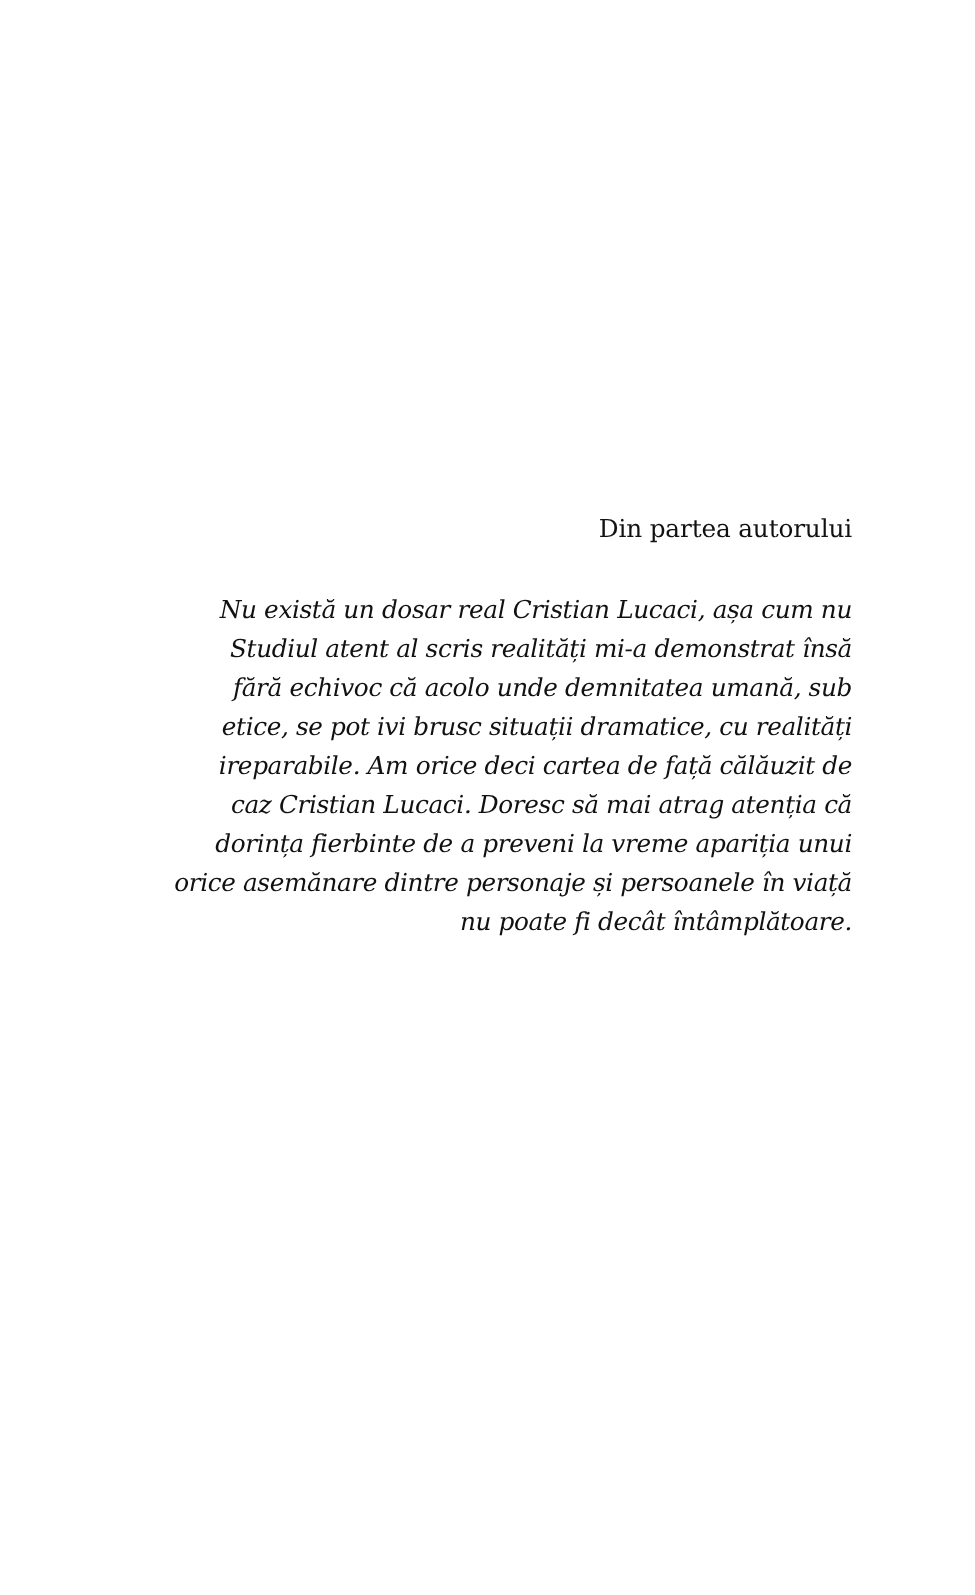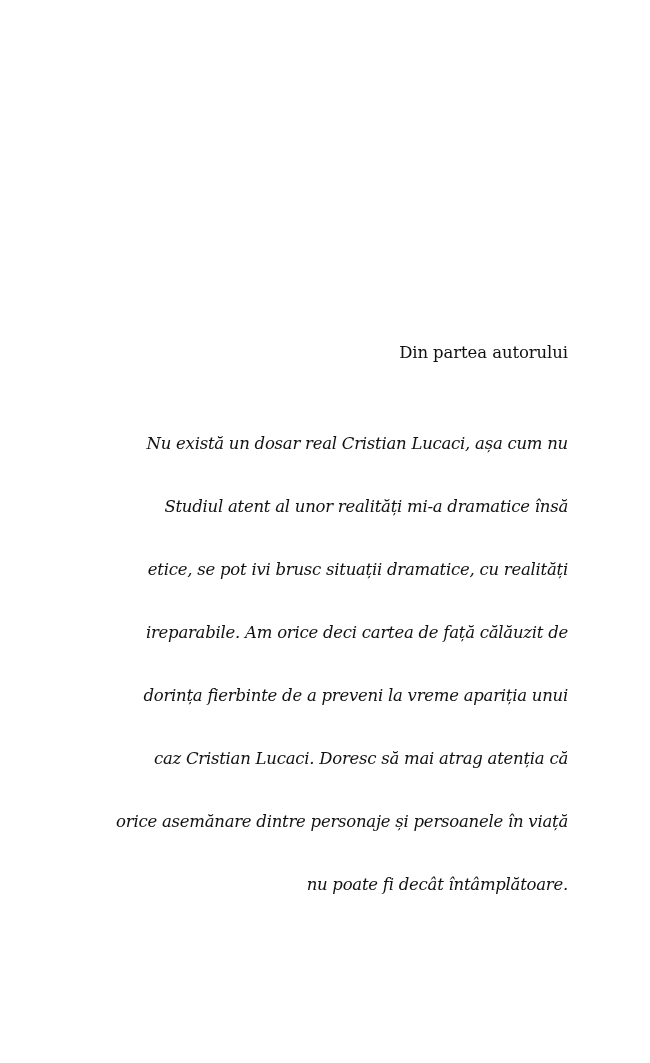--- a/index.html
+++ b/index.html
@@ -40,32 +40,32 @@
       width: 500px;
       text-align: right;
     }
     .line {
       display: block;
       font-size: 16.5px;
       line-height: 26px;
       font-style: italic;
       white-space: nowrap;
       letter-spacing: -0.25px;
-      margin-top: 37px;
     }
   </style>
 </head>
 <body>
 
 <div class="page">
   <div class="heading">Din partea autorului</div>
 
   <div class="body-text">
     <span class="line">Nu există un dosar real Cristian Lucaci, așa cum nu</span>
-    <span class="line">Studiul atent al unor realități mi-a dramatice însă</span>
+    <span class="line">Studiul atent al scris realități mi-a demonstrat însă</span>
+    <span class="line">fără echivoc că acolo unde demnitatea umană, sub</span>
     <span class="line">etice, se pot ivi brusc situații dramatice, cu realități</span>
     <span class="line">ireparabile. Am orice deci cartea de față călăuzit de</span>
+    <span class="line">caz Cristian Lucaci. Doresc să mai atrag atenția că</span>
     <span class="line">dorința fierbinte de a preveni la vreme apariția unui</span>
-    <span class="line">caz Cristian Lucaci. Doresc să mai atrag atenția că</span>
     <span class="line">orice asemănare dintre personaje și persoanele în viață</span>
     <span class="line">nu poate fi decât întâmplătoare.</span>
   </div>
 </div>
 
 </body></html>

